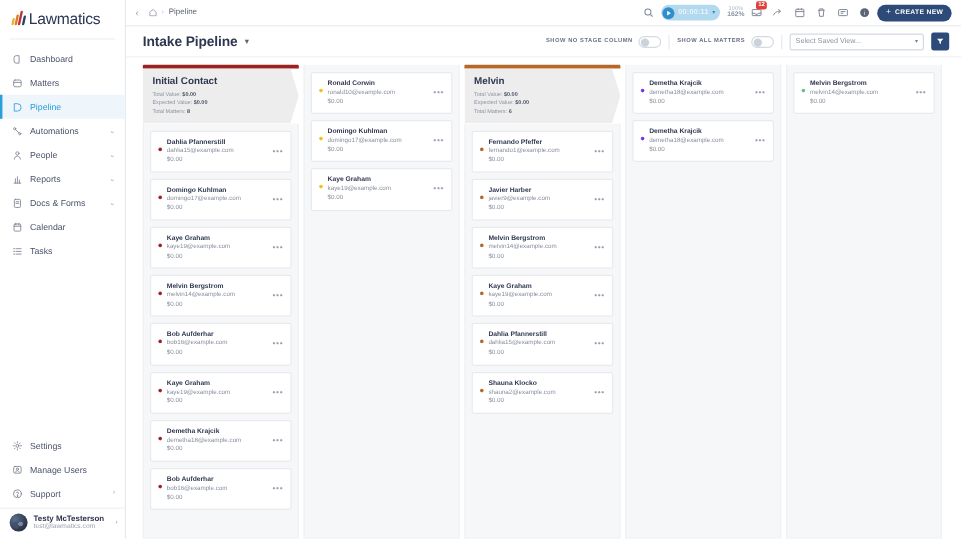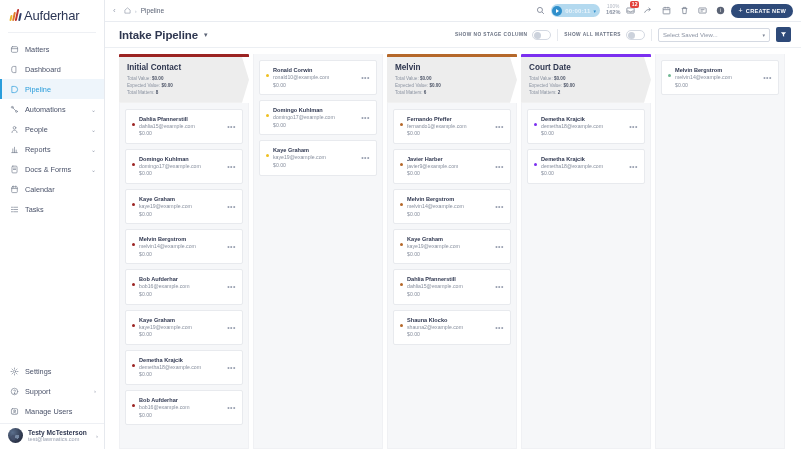--- a/index.html
+++ b/index.html
@@ -207,41 +207,41 @@
 <div class="app">
 
   <aside class="sidebar">
     <div class="logo-wrap">
       <span class="logo-mark">
         <i></i>
           <i></i>
           <i></i>
           <i></i>
       </span>
-      <span class="logo-text">Aufderhar</span>
+      <span class="logo-text">Lawmatics</span>
     </div>
     <div class="side-sep"></div>
 
     <nav class="nav" id="nav-main">
         <div class="nav-item">
           <span class="ico">
             <svg viewBox="0 0 16 16" fill="none" stroke="#7b8393" stroke-width="1.25" stroke-linecap="round" stroke-linejoin="round">
+              <path d="M3 5.5a3 3 0 013-3h4.5v11H6a3 3 0 01-3-3z"></path>
+            </svg>
+          </span>
+          <span class="lbl">Dashboard</span>
+        </div>
+        <div class="nav-item">
+          <span class="ico">
+            <svg viewBox="0 0 16 16" fill="none" stroke="#7b8393" stroke-width="1.25" stroke-linecap="round" stroke-linejoin="round">
               <rect x="2.5" y="3" width="11" height="10" rx="2"></rect>
               <path d="M2.5 6.5h11"></path>
             </svg>
           </span>
           <span class="lbl">Matters</span>
-        </div>
-        <div class="nav-item">
-          <span class="ico">
-            <svg viewBox="0 0 16 16" fill="none" stroke="#7b8393" stroke-width="1.25" stroke-linecap="round" stroke-linejoin="round">
-              <path d="M3 5.5a3 3 0 013-3h4.5v11H6a3 3 0 01-3-3z"></path>
-            </svg>
-          </span>
-          <span class="lbl">Dashboard</span>
         </div>
         <div class="nav-item active">
           <span class="ico">
             <svg viewBox="0 0 16 16" fill="none" stroke="#2a9ddb" stroke-width="1.25" stroke-linecap="round" stroke-linejoin="round">
               <path d="M4 2.5h4a5.5 5.5 0 010 11H4z"></path>
             </svg>
           </span>
           <span class="lbl">Pipeline</span>
         </div>
         <div class="nav-item">
@@ -311,37 +311,37 @@
               <svg viewBox="0 0 16 16" fill="none" stroke="#7b8393" stroke-width="1.25" stroke-linecap="round" stroke-linejoin="round">
                 <circle cx="8" cy="8" r="2.2"></circle>
                 <path d="M8 1.8v1.6M8 12.6v1.6M14.2 8h-1.6M3.4 8H1.8M12.4 3.6l-1.1 1.1M4.7 11.3l-1.1 1.1M12.4 12.4l-1.1-1.1M4.7 4.7L3.6 3.6"></path>
               </svg>
             </span>
             <span class="lbl">Settings</span>
           </div>
           <div class="nav-item">
             <span class="ico">
               <svg viewBox="0 0 16 16" fill="none" stroke="#7b8393" stroke-width="1.25" stroke-linecap="round" stroke-linejoin="round">
+                <rect x="2.5" y="3" width="11" height="10" rx="2"></rect>
+                <circle cx="8" cy="7" r="1.6"></circle>
+                <path d="M5.2 11.4c.6-1.3 1.6-2 2.8-2s2.2.7 2.8 2"></path>
+              </svg>
+            </span>
+            <span class="lbl">Manage Users</span>
+          </div>
+          <div class="nav-item">
+            <span class="ico">
+              <svg viewBox="0 0 16 16" fill="none" stroke="#7b8393" stroke-width="1.25" stroke-linecap="round" stroke-linejoin="round">
                 <circle cx="8" cy="8" r="5.8"></circle>
                 <path d="M6.5 6.4A1.6 1.6 0 018 5.4c1 0 1.7.6 1.7 1.5 0 1.3-1.7 1.2-1.7 2.6"></path>
                 <circle cx="8" cy="11.3" r=".55" fill="currentColor"></circle>
               </svg>
             </span>
             <span class="lbl">Support</span>
             <span class="chev">›</span>
-          </div>
-          <div class="nav-item">
-            <span class="ico">
-              <svg viewBox="0 0 16 16" fill="none" stroke="#7b8393" stroke-width="1.25" stroke-linecap="round" stroke-linejoin="round">
-                <rect x="2.5" y="3" width="11" height="10" rx="2"></rect>
-                <circle cx="8" cy="7" r="1.6"></circle>
-                <path d="M5.2 11.4c.6-1.3 1.6-2 2.8-2s2.2.7 2.8 2"></path>
-              </svg>
-            </span>
-            <span class="lbl">Manage Users</span>
           </div>
         </nav>
       <div class="user-row">
         <div class="avatar"></div>
         <div class="user-meta">
           <div class="user-name">Testy McTesterson</div>
           <div class="user-mail">test@lawmatics.com</div>
         </div>
         <span class="user-chev">›</span>
       </div>
@@ -637,29 +637,20 @@
               <div class="card-main">
                 <div class="card-name">Shauna Klocko</div>
                 <div class="card-mail">shauna2@example.com</div>
                 <div class="card-val">$0.00</div>
               </div>
               <span class="card-menu">•••</span>
             </div>
           </div>
         </div>
         <div class="column">
-          <div class="col-head">
-            <div class="col-bar" style="background: rgb(123, 47, 240);"></div>
-            <div class="col-box">
-              <div class="col-name">Court Date</div>
-              <div class="col-stat"><span>Total Value:</span> <b>$0.00</b></div>
-              <div class="col-stat"><span>Expected Value:</span> <b>$0.00</b></div>
-              <div class="col-stat"><span>Total Matters:</span> <b>2</b></div>
-            </div>
-          </div>
           <div class="col-body">
             <div class="card">
               <span class="card-dot" style="background: rgb(123, 47, 240);"></span>
               <div class="card-main">
                 <div class="card-name">Demetha Krajcik</div>
                 <div class="card-mail">demetha18@example.com</div>
                 <div class="card-val">$0.00</div>
               </div>
               <span class="card-menu">•••</span>
             </div>

